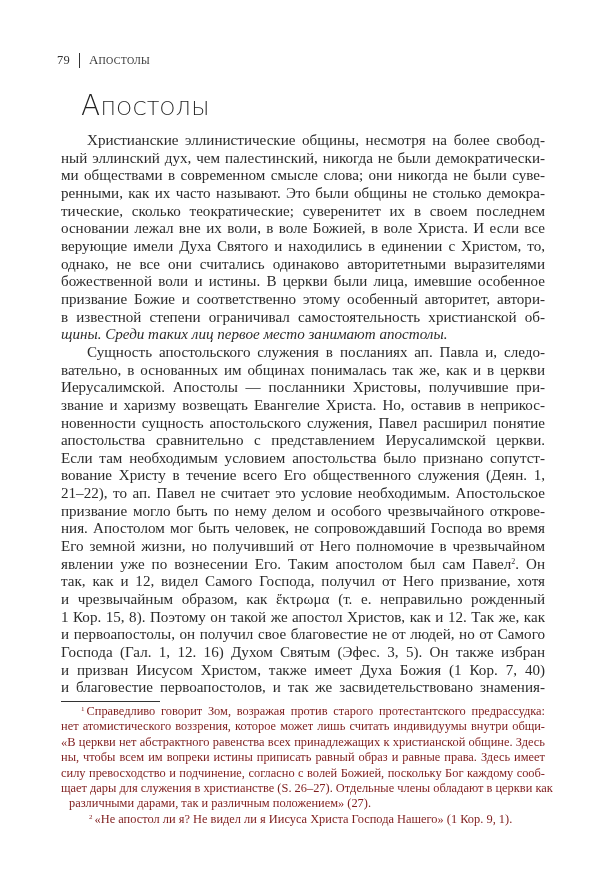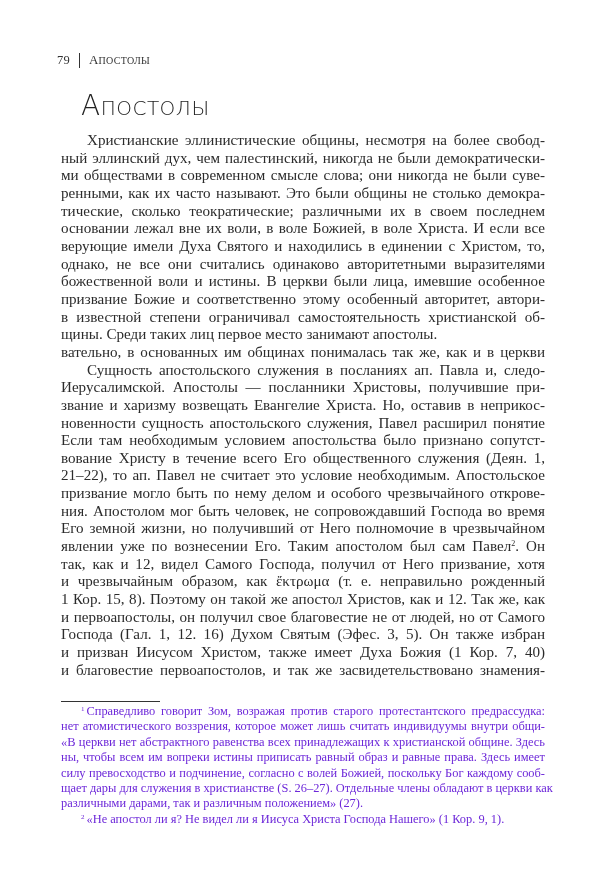--- a/index.html
+++ b/index.html
@@ -60,20 +60,21 @@
       color: #2b2b2b;
     }
     .body-text .line {
       display: block;
       text-align: justify;
       text-align-last: justify;
       white-space: nowrap;
     }
     .body-text .line.last {
       text-align-last: left;
+      font-style: italic;
     }
     sup {
       font-size: 8px;
       line-height: 0;
       vertical-align: 5px;
     }
 
     .footnote-rule {
       position: absolute;
       left: 61px;
@@ -83,29 +84,29 @@
       background: #333;
     }
     .footnotes {
       position: absolute;
       left: 61px;
       top: 704px;
       width: 484px;
       font-family: "Liberation Serif", "DejaVu Serif", serif;
       font-size: 12.4px;
       line-height: 15.4px;
-      color: #6d28d9;
+      color: #7f1d1d;
     }
     .footnotes .line {
       display: block;
       white-space: nowrap;
       text-align: justify;
       text-align-last: justify;
     }
-    .footnotes .line.last { text-align-last: left; }
+    .footnotes .line.last { text-align-last: left; margin-left: 8px; }
     .footnotes .indent { padding-left: 20px; }
     .footnotes sup { font-size: 7px; vertical-align: 4px; margin-right: 2px; }
   </style>
 </head>
 <body>
 
 <div class="running-head">
   <span>79</span>
   <span class="pipe"></span>
   <span class="rh-title"><span class="cap">А</span><span class="sc">постолы</span></span>
@@ -114,35 +115,36 @@
 <h1 class="chapter-title" style="margin:0;">
   <span class="cap">А</span><span class="sc">постолы</span>
 </h1>
 
 <div class="body-text">
   <div>
     <span class="line" style="padding-left:26px">Христианские эллинистические общины, несмотря на более свобод-</span>
     <span class="line">ный эллинский дух, чем палестинский, никогда не были демократически-</span>
     <span class="line">ми обществами в современном смысле слова; они никогда не были суве-</span>
     <span class="line">ренными, как их часто называют. Это были общины не столько демокра-</span>
-    <span class="line">тические, сколько теократические; различными их в своем последнем</span>
+    <span class="line">тические, сколько теократические; суверенитет их в своем последнем</span>
     <span class="line">основании лежал вне их воли, в воле Божией, в воле Христа. И если все</span>
     <span class="line">верующие имели Духа Святого и находились в единении с Христом, то,</span>
     <span class="line">однако, не все они считались одинаково авторитетными выразителями</span>
     <span class="line">божественной воли и истины. В церкви были лица, имевшие особенное</span>
     <span class="line">призвание Божие и соответственно этому особенный авторитет, автори-</span>
     <span class="line">в известной степени ограничивал самостоятельность христианской об-</span>
     <span class="line last">щины. Среди таких лиц первое место занимают апостолы.</span>
   </div>
   <div>
+    <span class="line" style="padding-left:26px">Сущность апостольского служения в посланиях ап. Павла и, следо-</span>
     <span class="line">вательно, в основанных им общинах понималась так же, как и в церкви</span>
-    <span class="line" style="padding-left:26px">Сущность апостольского служения в посланиях ап. Павла и, следо-</span>
     <span class="line">Иерусалимской. Апостолы — посланники Христовы, получившие при-</span>
     <span class="line">звание и харизму возвещать Евангелие Христа. Но, оставив в неприкос-</span>
     <span class="line">новенности сущность апостольского служения, Павел расширил понятие</span>
+    <span class="line">апостольства сравнительно с представлением Иерусалимской церкви.</span>
     <span class="line">Если там необходимым условием апостольства было признано сопутст-</span>
     <span class="line">вование Христу в течение всего Его общественного служения (Деян. 1,</span>
     <span class="line">21–22), то ап. Павел не считает это условие необходимым. Апостольское</span>
     <span class="line">призвание могло быть по нему делом и особого чрезвычайного открове-</span>
     <span class="line">ния. Апостолом мог быть человек, не сопровождавший Господа во время</span>
     <span class="line">Его земной жизни, но получивший от Него полномочие в чрезвычайном</span>
     <span class="line"><span>явлении уже по вознесении Его. Таким апостолом был сам Павел</span><sup>2</sup><span>. Он</span></span>
     <span class="line">так, как и 12, видел Самого Господа, получил от Него призвание, хотя</span>
     <span class="line">и чрезвычайным образом, как ἔκτρωμα (т. е. неправильно рожденный</span>
     <span class="line">1 Кор. 15, 8). Поэтому он такой же апостол Христов, как и 12. Так же, как</span>

